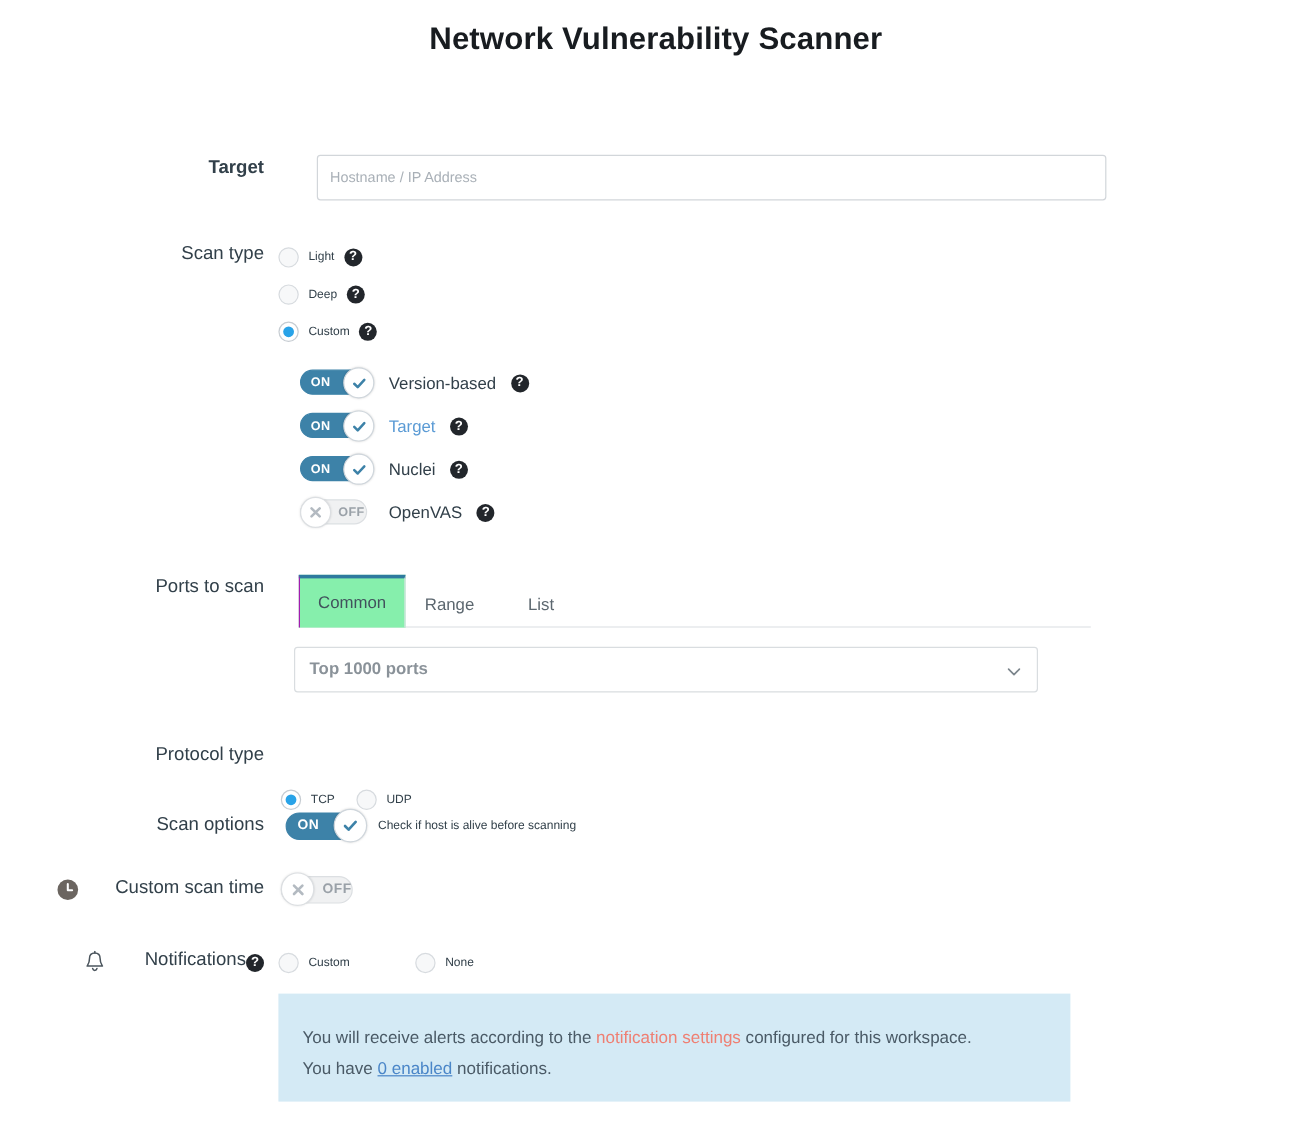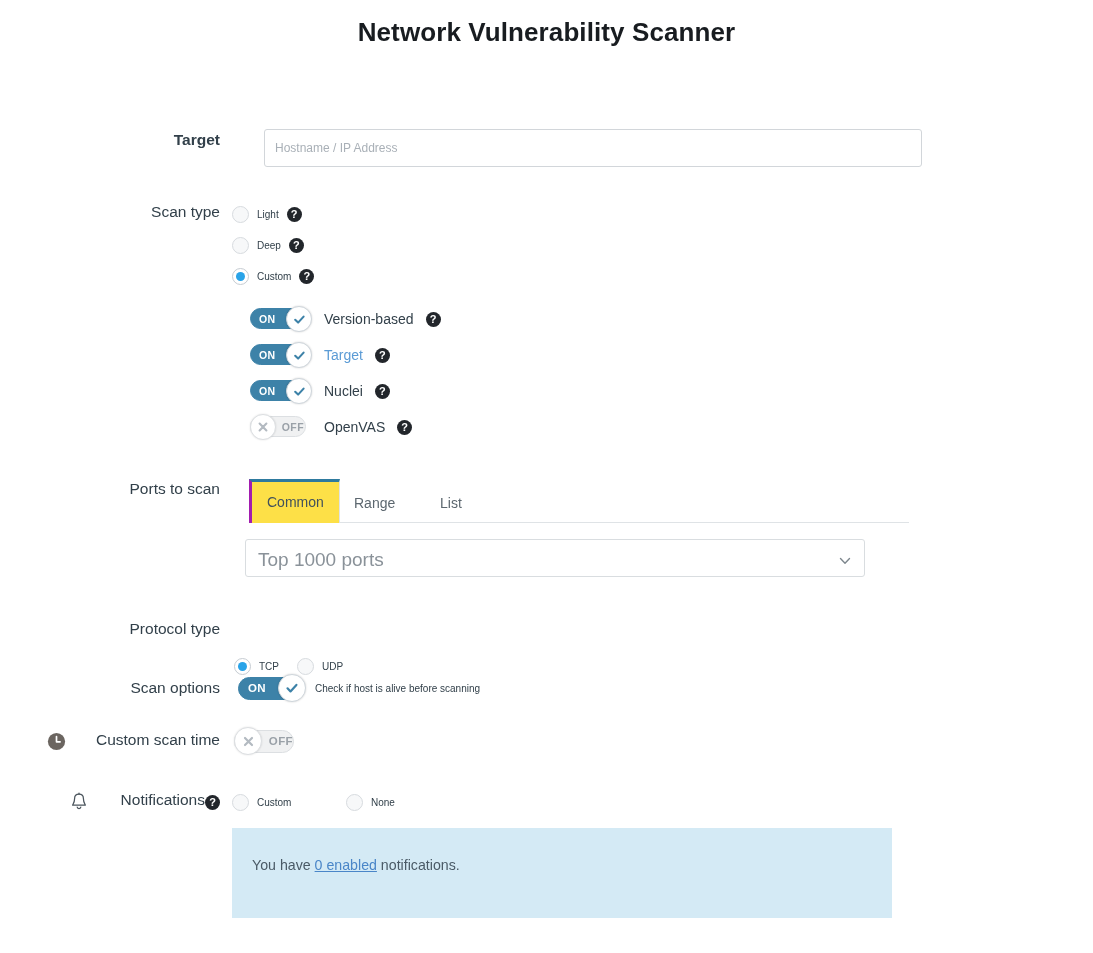--- a/index.html
+++ b/index.html
@@ -235,22 +235,22 @@
     line-height: 40px;
     padding: 0 15px;
     font-size: 14px;
     color: #5c676f;
     box-sizing: border-box;
     cursor: pointer;
     background: transparent;
   }
   .tab.active {
     color: #41515c;
-    background: #fde047;
-    border-left: 3px solid #a21caf;
+    background: #86efac;
+    border-left: 1px solid #a21caf;
     border-right: 1px solid #dfe3e6;
     border-top: 3px solid #2e7a9e;
     height: 44px;
     line-height: 41px;
   }
 
   
   .select {
     position: relative;
     width: 620px;
@@ -258,22 +258,23 @@
     box-sizing: border-box;
     border: 1px solid #d9dde0;
     border-radius: 3px;
     background: #fff;
     cursor: pointer;
   }
   .select .value {
     position: absolute;
     left: 12px;
     top: 9px;
-    font-size: 19px;
+    font-size: 14px;
     color: #8a9299;
+    font-weight: bold;
   }
   .select .chev {
     position: absolute;
     right: 13px;
     top: 13px;
     width: 12px;
     height: 12px;
   }
 
   
@@ -528,15 +529,18 @@
           <span class="radio-label">None</span>
         </div>
       </div>
     </div>
   </div>
 
 </div>
 
 <div class="infobox">
   <div>
+    <span>You will receive alerts according to the </span><a class="salmon">notification settings</a><span> configured for this workspace.</span>
+  </div>
+  <div>
     <span>You have </span><a class="blue">0 enabled</a><span> notifications.</span>
   </div>
 </div>
 
 </body></html>

